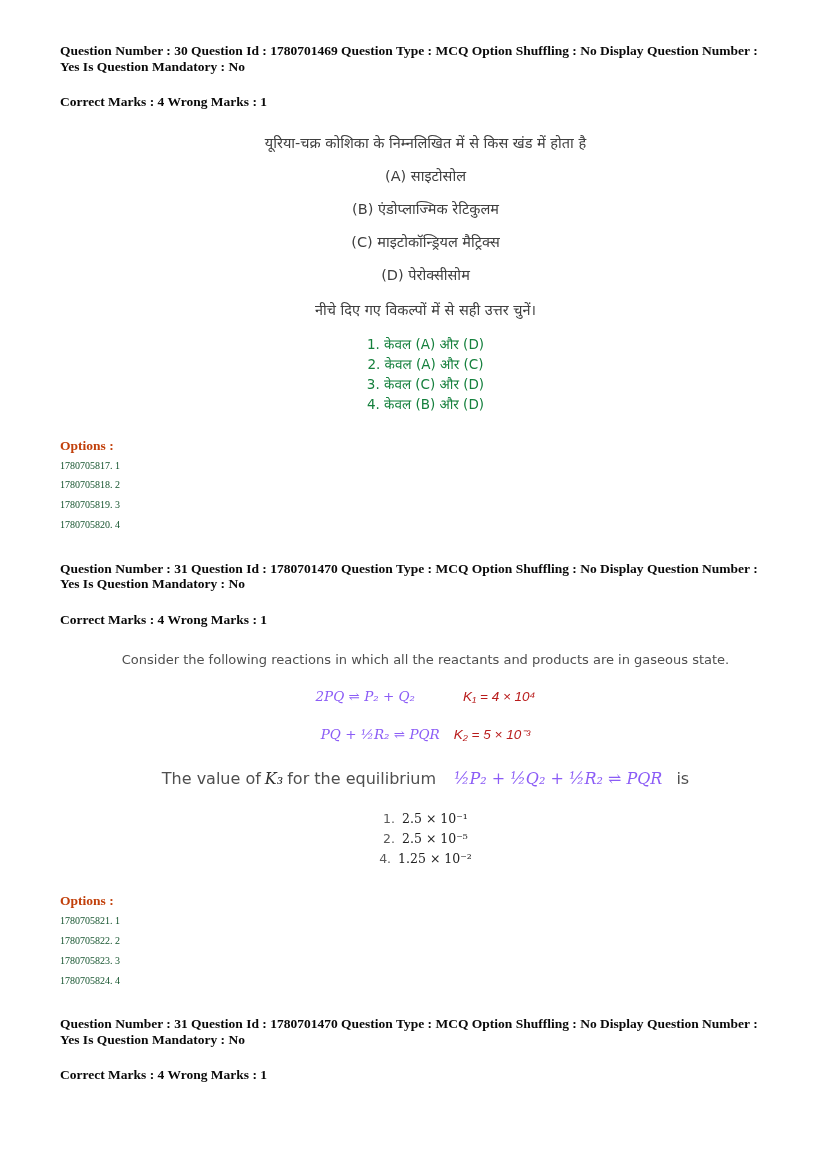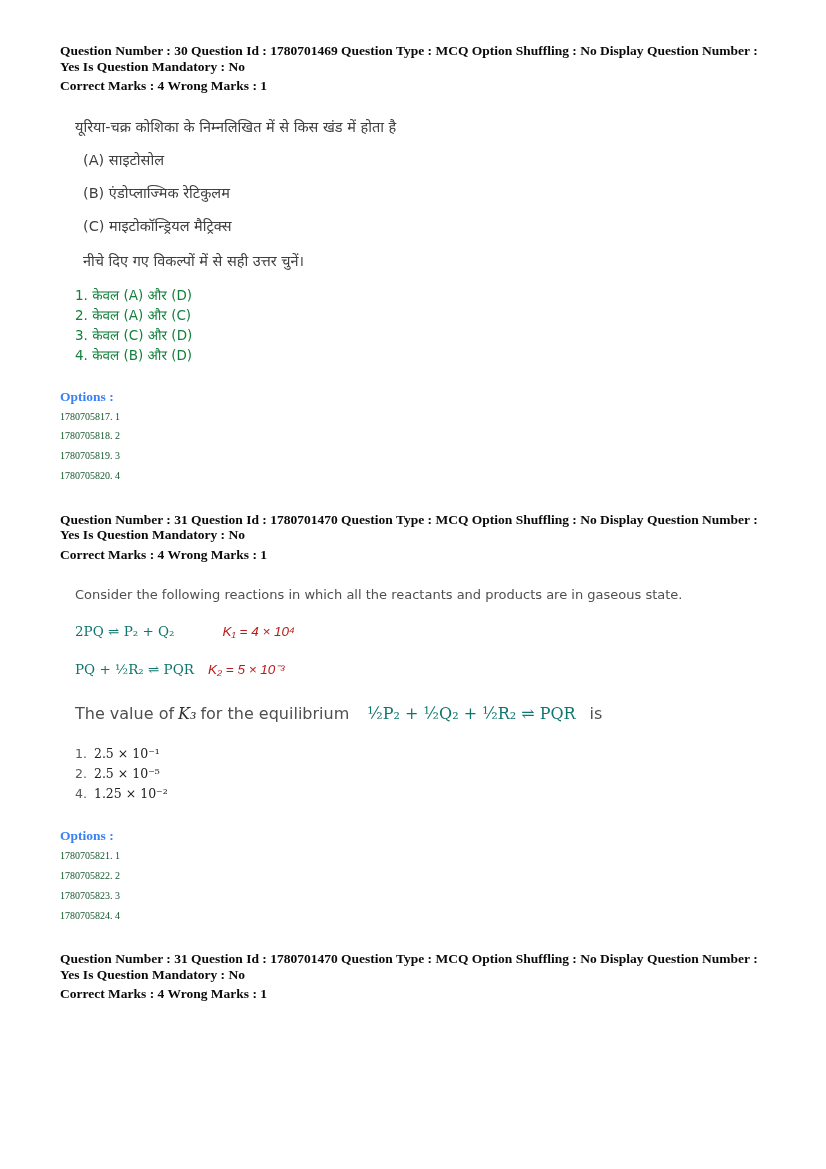--- a/index.html
+++ b/index.html
@@ -17,41 +17,42 @@
   }
   .question { margin: 0 0 26px 0; }
   .meta {
     margin: 0;
     max-width: 722px;
     font-weight: bold;
     font-size: 13.5px;
     line-height: 15.5px;
     color: #0a0a0a;
   }
-  .marks { margin-top: 4px; }
+  .marks { margin-top: 20px; }
 
   
-  .body { margin: 24px 0 0 15px; }
+  .body { margin: 24px 0 0 15px; text-align: center; }
 
   
   .hindi { font-family: "DejaVu Sans", sans-serif; color: #3e3e3e; }
   .h-line { margin: 8px; font-size: 14.5px; line-height: 18px; }
   .q-text { margin: 0; }
   .choice { margin-top: 15px; }
   .instruction { margin-top: 17px; }
   .num-options { margin-top: 15px; }
   .num-opt { margin: 0; font-size: 13.5px; line-height: 20px; color: #15803d; }
 
   
   .english { font-family: "DejaVu Sans", sans-serif; }
   .intro { margin: 0; font-size: 13px; line-height: 17px; color: #4f4f4f; }
   .equation { margin: 19px 0 0 0; font-size: 13.5px; line-height: 18px; }
   .eq {
     font-family: "DejaVu Serif", serif;
-    color: #0f766e;
+    font-style: italic;
+    color: #8b5cf6;
   }
   .kval {
     font-family: Liberation Sans, sans-serif;
     font-style: italic;
     color: #b91c1c;
     margin-left: 48px;
   }
   .kval.tight { margin-left: 14px; }
   .value-line { margin: 26px 0 0 0; font-size: 16px; line-height: 18px; color: #4f4f4f; }
   .value-line .eq.mid { margin: 0 14px 0 18px; }
@@ -60,21 +61,21 @@
   .math-opt { margin: 0; font-size: 12.5px; line-height: 20px; }
   .opt-num { color: #5a5a5a; margin-right: 7px; }
   .opt-val { font-family: "DejaVu Serif", serif; color: #222222; }
 
   
   .options-label {
     margin: 22px 0 0 0;
     font-weight: bold;
     font-size: 13.5px;
     line-height: 20px;
-    color: #3b82f6;
+    color: #c2410c;
   }
   .option-id {
     margin: 0;
     font-size: 10px;
     line-height: 19.8px;
     color: #14532d;
   }
 </style>
 </head>
 <body>
@@ -83,20 +84,21 @@
 
   <section class="question">
     <p class="meta">Question Number : 30 Question Id : 1780701469 Question Type : MCQ Option Shuffling : No Display Question Number : Yes Is Question Mandatory : No</p>
     <p class="meta marks">Correct Marks : 4 Wrong Marks : 1</p>
 
     <div class="body hindi">
       <p class="h-line q-text">यूरिया-चक्र कोशिका के निम्नलिखित में से किस खंड में होता है</p>
       <p class="h-line choice">(A)  साइटोसोल</p>
       <p class="h-line choice">(B)  एंडोप्लाज्मिक रेटिकुलम</p>
       <p class="h-line choice">(C)  माइटोकॉन्ड्रियल मैट्रिक्स</p>
+      <p class="h-line choice">(D)  पेरोक्सीसोम</p>
       <p class="h-line instruction">नीचे दिए गए विकल्पों में से सही उत्तर चुनें।</p>
       <div class="num-options">
         <p class="num-opt">1. केवल (A) और (D)</p>
         <p class="num-opt">2. केवल (A) और (C)</p>
         <p class="num-opt">3. केवल (C) और (D)</p>
         <p class="num-opt">4. केवल (B) और (D)</p>
       </div>
     </div>
 
     <p class="options-label">Options :</p>

